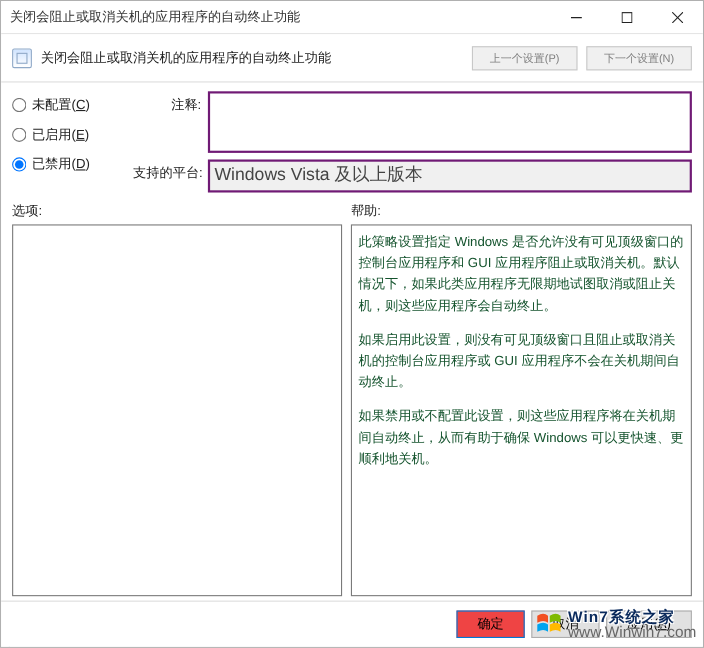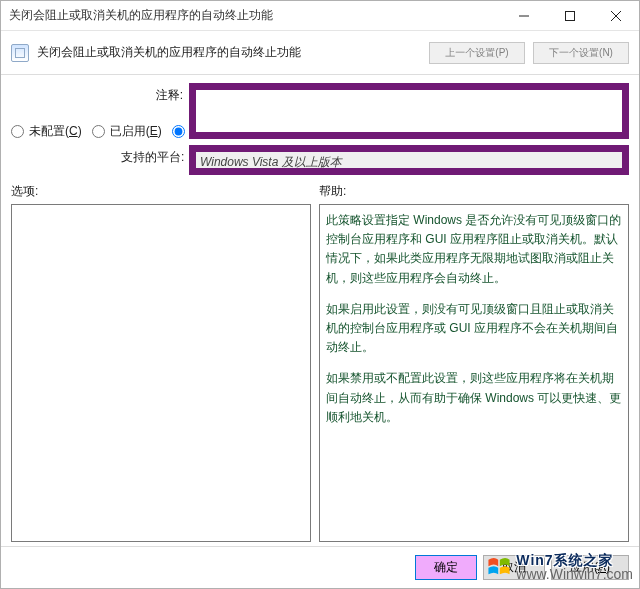--- a/index.html
+++ b/index.html
@@ -10,39 +10,39 @@
   .title-caps { margin-left: auto; display: flex; height: 100%; }
   .cap { width: 46px; display: flex; align-items: center; justify-content: center; color: #333; }
   .subheader { height: 44px; display: flex; align-items: center; gap: 8px; padding: 0 10px; border-bottom: 1px solid #ddd; }
   .sub-icon { width: 18px; height: 18px; display: inline-block; background: linear-gradient(#d0e4ff,#fff); border: 1px solid #8fa9c8; border-radius: 2px; position: relative; }
   .sub-icon::after { content: ""; position: absolute; left: 3px; top: 3px; right: 3px; bottom: 3px; border: 1px solid #8fa9c8; }
   .subheader-title { font-size: 12px; color: #222; flex: 0 0 auto; }
   .subheader .spacer { flex: 1; }
   .navbtn { font-size: 10px; color: #808080; background: #f0f0f0; border: 1px solid #c8c8c8; padding: 3px 10px; min-width: 96px; text-align: center; }
   .body { flex: 1; display: flex; flex-direction: column; padding: 8px 10px 0 10px; font-size: 12px; color: #222; }
   .row1 { display: flex; gap: 12px; }
-  .radios { width: 98px; display: flex; gap: 10px; padding-top: 4px; }
+  .radios { width: 98px; display: flex; flex-direction: column; gap: 10px; padding-top: 4px; }
   .radio-opt { display: flex; align-items: center; gap: 5px; white-space: nowrap; }
   .radio-opt input { margin: 0; }
   .radio-opt .lab { }
   .radio-opt .ul { text-decoration: underline; }
   .rhs { flex: 1; display: flex; flex-direction: column; gap: 6px; }
   .field-row { display: flex; align-items: flex-start; gap: 6px; }
   .field-row .lbl { width: 62px; padding-top: 4px; text-align: right; white-space: nowrap; }
-  .textbox { flex: 1; height: 56px; border: 7px solid #701a75; background: #fff; padding: 2px 4px; resize: none; font-size: 12px; font-style: italic; }
+  .textbox { flex: 1; height: 56px; border: 2px solid #701a75; background: #fff; padding: 2px 4px; resize: none; font-size: 16px; }
   .textbox.plat { height: 30px; background: #f0f0f0; color: #444; }
   .rowlabels { display: flex; margin-top: 8px; }
   .rowlabels .lab-opt { width: 308px; }
   .lower { flex: 1; display: flex; gap: 8px; margin-top: 4px; margin-bottom: 4px; min-height: 0; }
   .panel-left { width: 300px; border: 1px solid #7a7a7a; background: #fff; }
   .panel-right { flex: 1; border: 1px solid #7a7a7a; background: #fff; padding: 6px; font-size: 12px; line-height: 1.6; color: #14532d; overflow: hidden; }
   .panel-right p { margin: 0 0 12px 0; }
   .footer { height: 42px; border-top: 1px solid #ddd; display: flex; align-items: center; justify-content: flex-end; gap: 6px; padding: 0 10px; position: relative; }
   .btn { font-size: 12px; padding: 3px 18px; border: 1px solid #adadad; background: #e1e1e1; }
-  .btn.default { border-color: #0078d7; background: #f0abfc; }
+  .btn.default { border-color: #0078d7; background: #ef4444; }
   .watermark { position: absolute; right: 0; bottom: 0; display: flex; align-items: center; gap: 4px; height: 42px; padding: 12px 6px; pointer-events: none; }
   .wm-logo { width: 26px; height: 26px; }
   .wm-text { display: flex; flex-direction: column; line-height: 1; }
   .wm-text .ch { font-size: 14px; font-weight: bold; letter-spacing: 1px; color: #0a2a5c; text-shadow: -1px -1px 0 #fff,1px -1px 0 #fff,-1px 1px 0 #fff,1px 1px 0 #fff; }
   .wm-text .url { font-size: 14px; color: #666; text-align: center; }
   
   .leftshadow { position: absolute; top: 30px; bottom: 0; left: 0; width: 8px; background: #f0f0f0; border-right: 1px solid #ccc; }
 </style>
 </head>
 <body>

